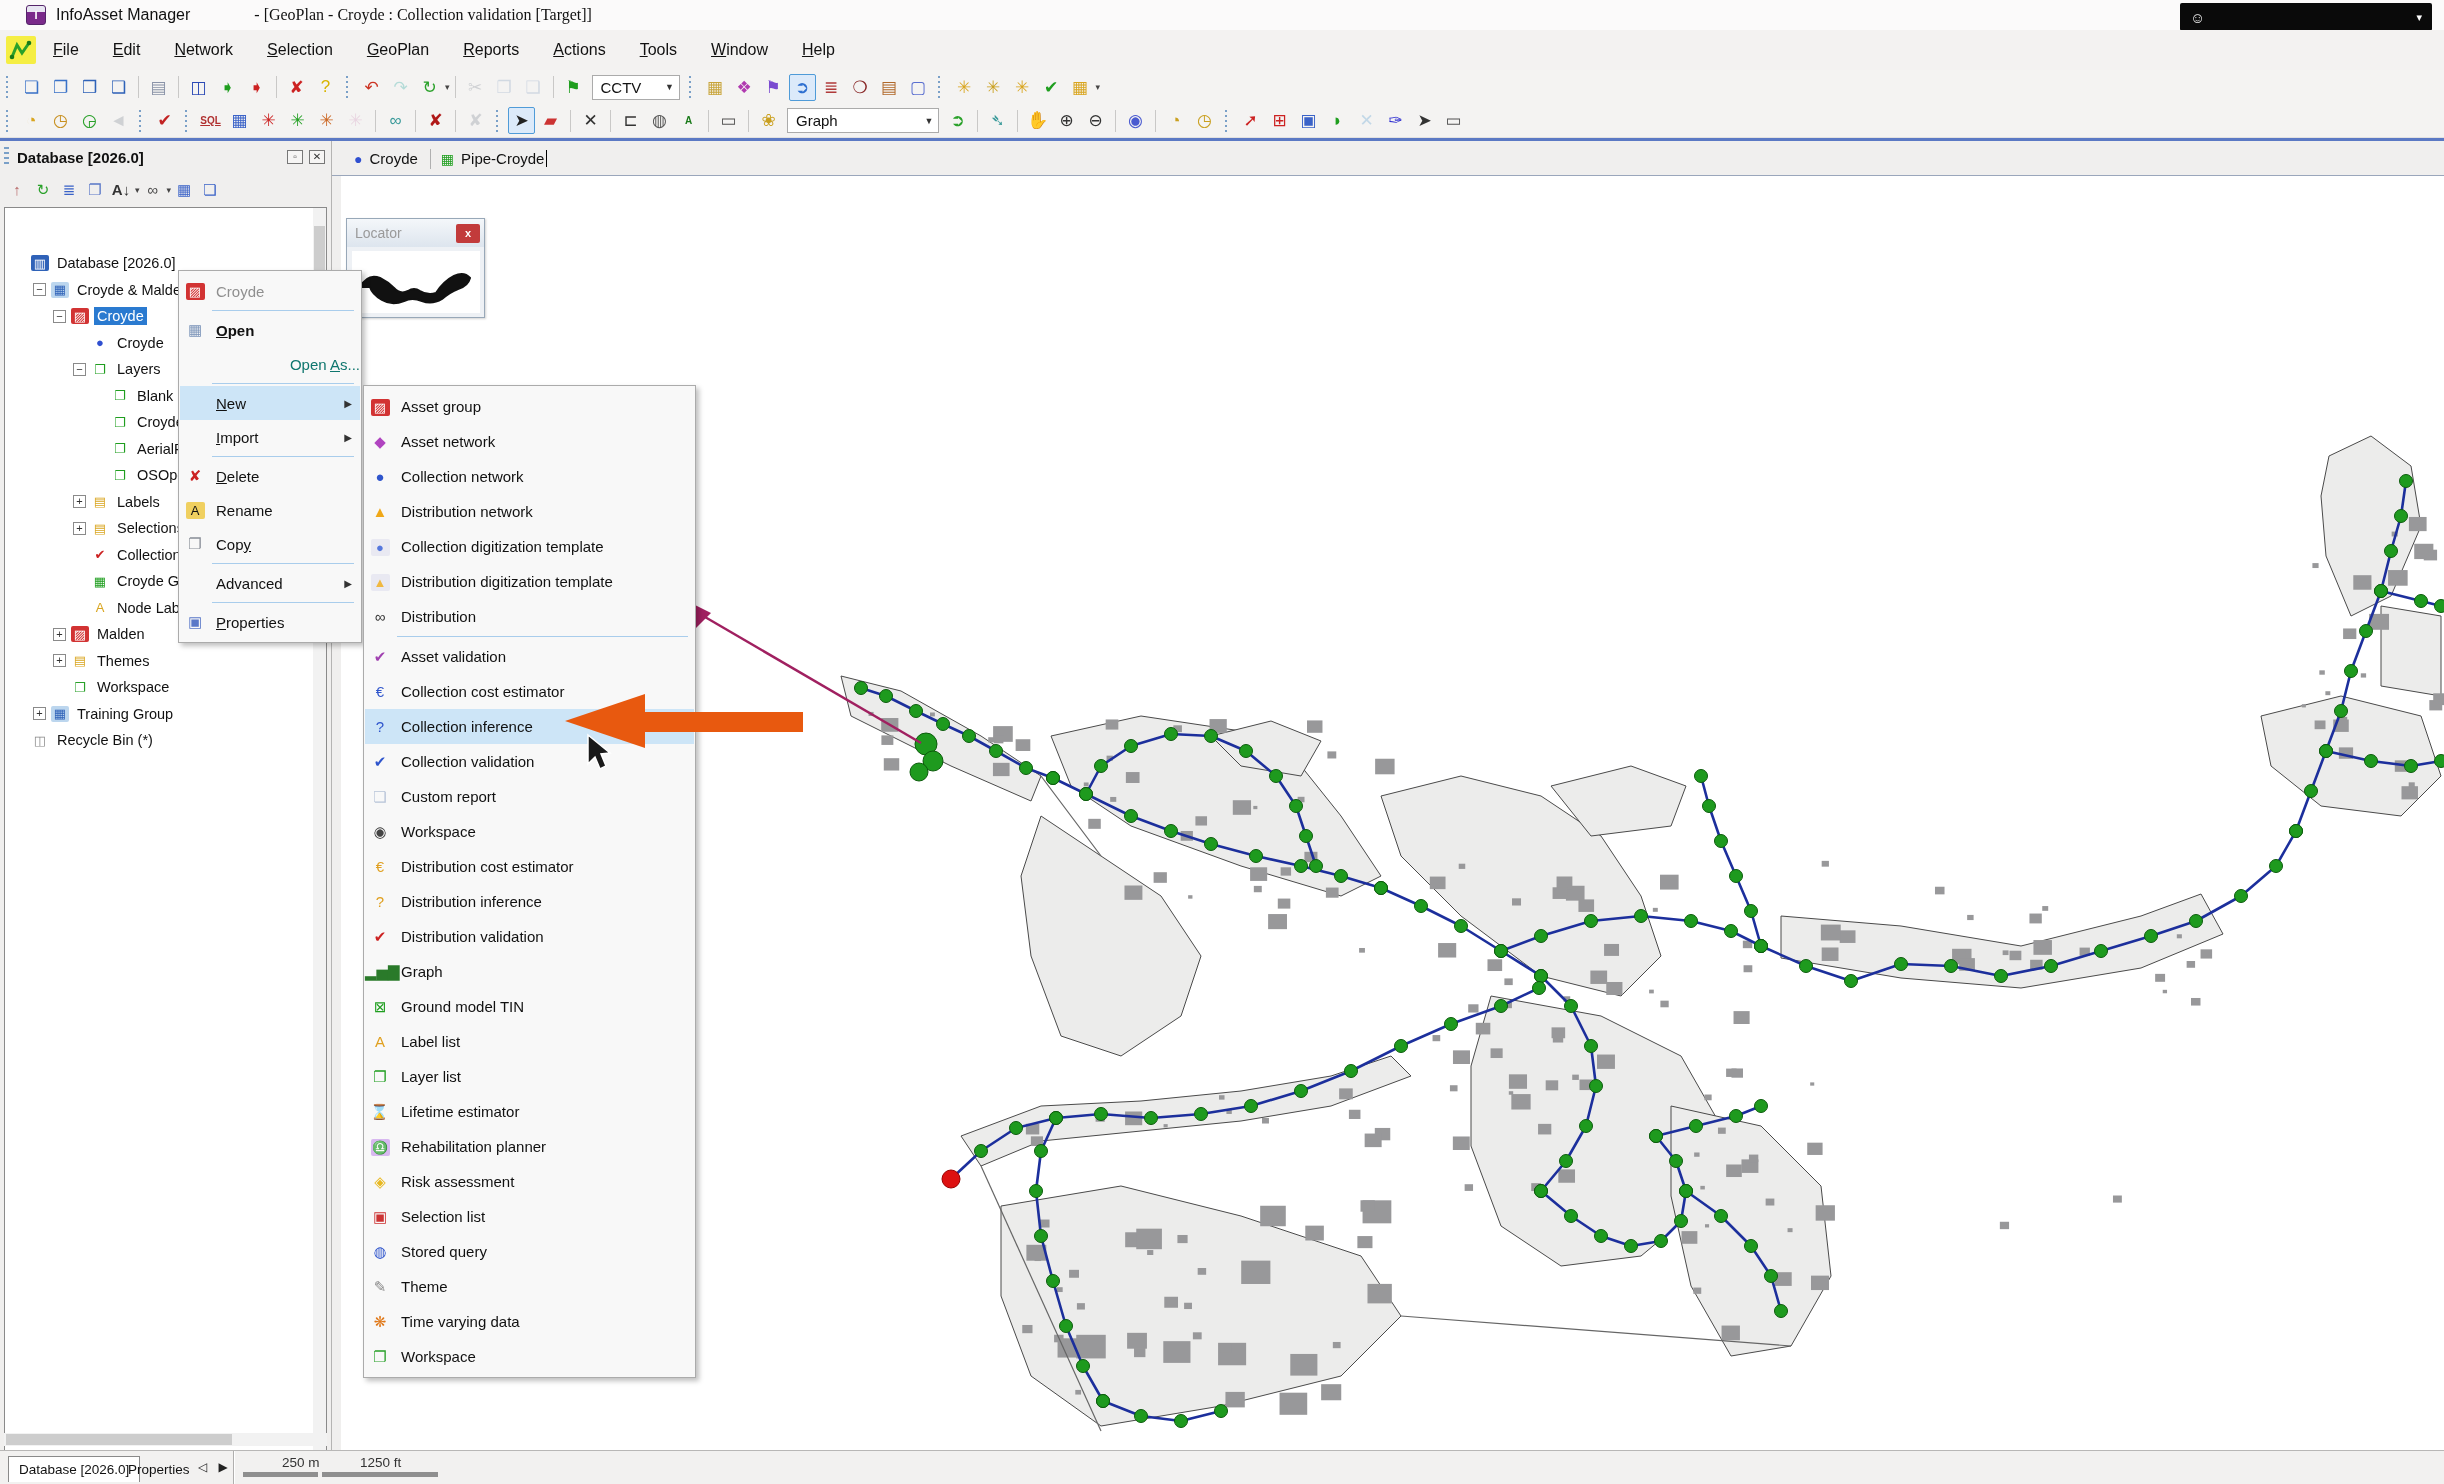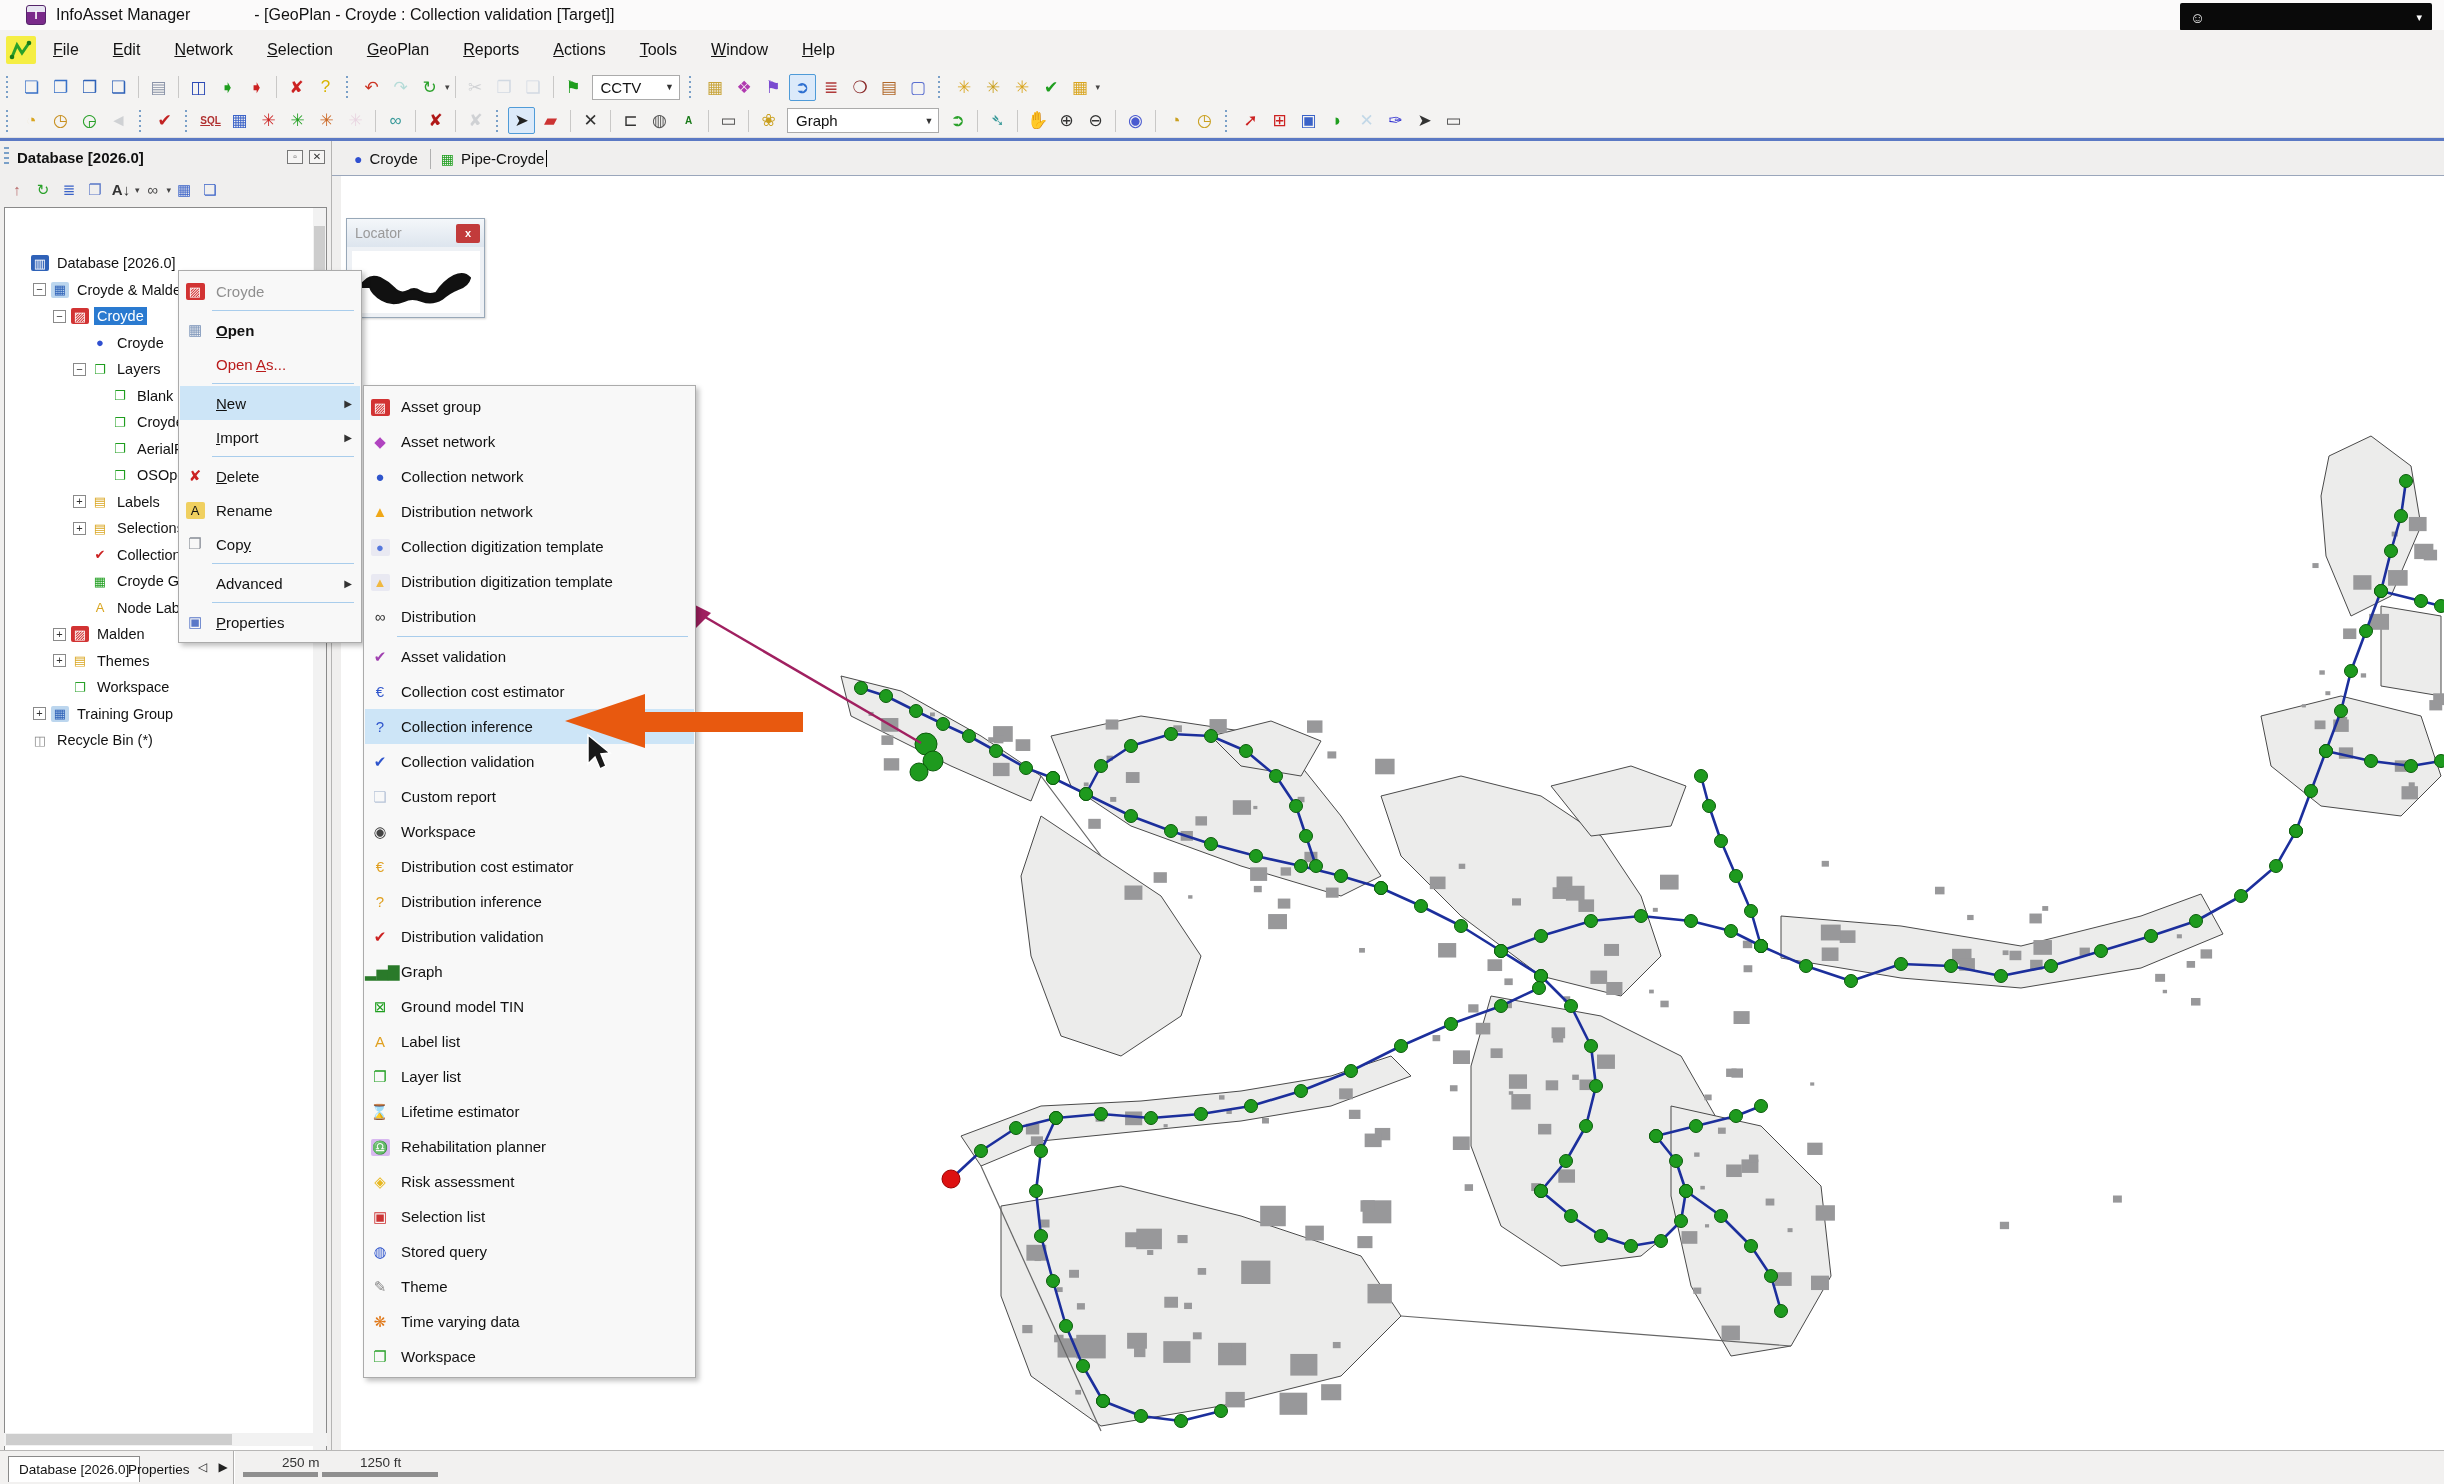--- a/index.html
+++ b/index.html
@@ -8,21 +8,21 @@
   u { text-decoration:underline; }
 
   
   #titlebar { position:absolute; left:0; top:0; width:2444px; height:30px;
     background:#fbfafa; display:flex; align-items:center; font-size:16px; }
   #app-icon { width:20px; height:20px; margin-left:26px; border-radius:3px;
     background:linear-gradient(#e8e6f2 35%, #7a2a8a 35%); border:1px solid #55256a;
     display:flex; align-items:center; justify-content:center;
     color:#fff; font-size:11px; font-weight:bold; }
   #title-app { margin-left:10px; font-size:16px; }
-  #title-doc { margin-left:64px; font-size:16px; }
+  #title-doc { margin-left:64px; font-size:16px;font-family:Liberation Serif, serif; }
   #user-box { position:absolute; right:12px; top:3px; width:252px; height:28px;
     background:#0a0a0a; border-radius:2px; display:flex; align-items:center; color:#fff; }
   #user-glyph { margin-left:10px; font-size:15px; color:#eee; }
   #user-caret { margin-left:auto; margin-right:10px; font-size:11px; color:#fff; }
 
   
   #menubar { position:absolute; left:0; top:30px; width:2444px; height:40px;
     background:#f3f2f1; display:flex; align-items:center; font-size:16px; }
   #gis-logo { width:30px; height:28px; margin-left:6px; background:#f5ee43;
     border-radius:2px; display:flex; align-items:center; justify-content:center; }
@@ -99,21 +99,21 @@
   #menu1 { left:178px; top:270px; width:184px; }
   #menu2 { left:363px; top:385px; width:333px; }
   .mi { height:34px; display:flex; align-items:center; }
   #menu2 .mi { height:35px; }
   .mi.hl { background:#cde5f7; }
   .mi .ic { width:30px; text-align:center; font-size:15px; flex:none; }
   .mi .ic .badge { display:inline-flex; width:19px; height:17px; border-radius:2px;
     align-items:center; justify-content:center; font-size:13px; }
   .mi .lbl { flex:1; padding-left:6px; }
   .mi .sub { font-size:10px; color:#333; padding-right:8px; }
-  .mi.disabled .lbl { color:#b91c1c; }
+  .mi.disabled .lbl { color:#0f766e;text-align:right; }
   .mi.header .lbl { color:#8f8f8f; }
   .mi.bold .lbl { font-weight:bold; }
   .msep { height:1px; background:#a9cdec; margin:2px 6px 2px 32px; }
 
   
   #callout { position:absolute; left:540px; top:680px; z-index:10; }
 
   
   #statusbar { position:absolute; left:0; top:1450px; width:2444px; height:34px;
     background:#f2f1f0; border-top:1px solid #b8b7b6; font-size:13.5px; }

